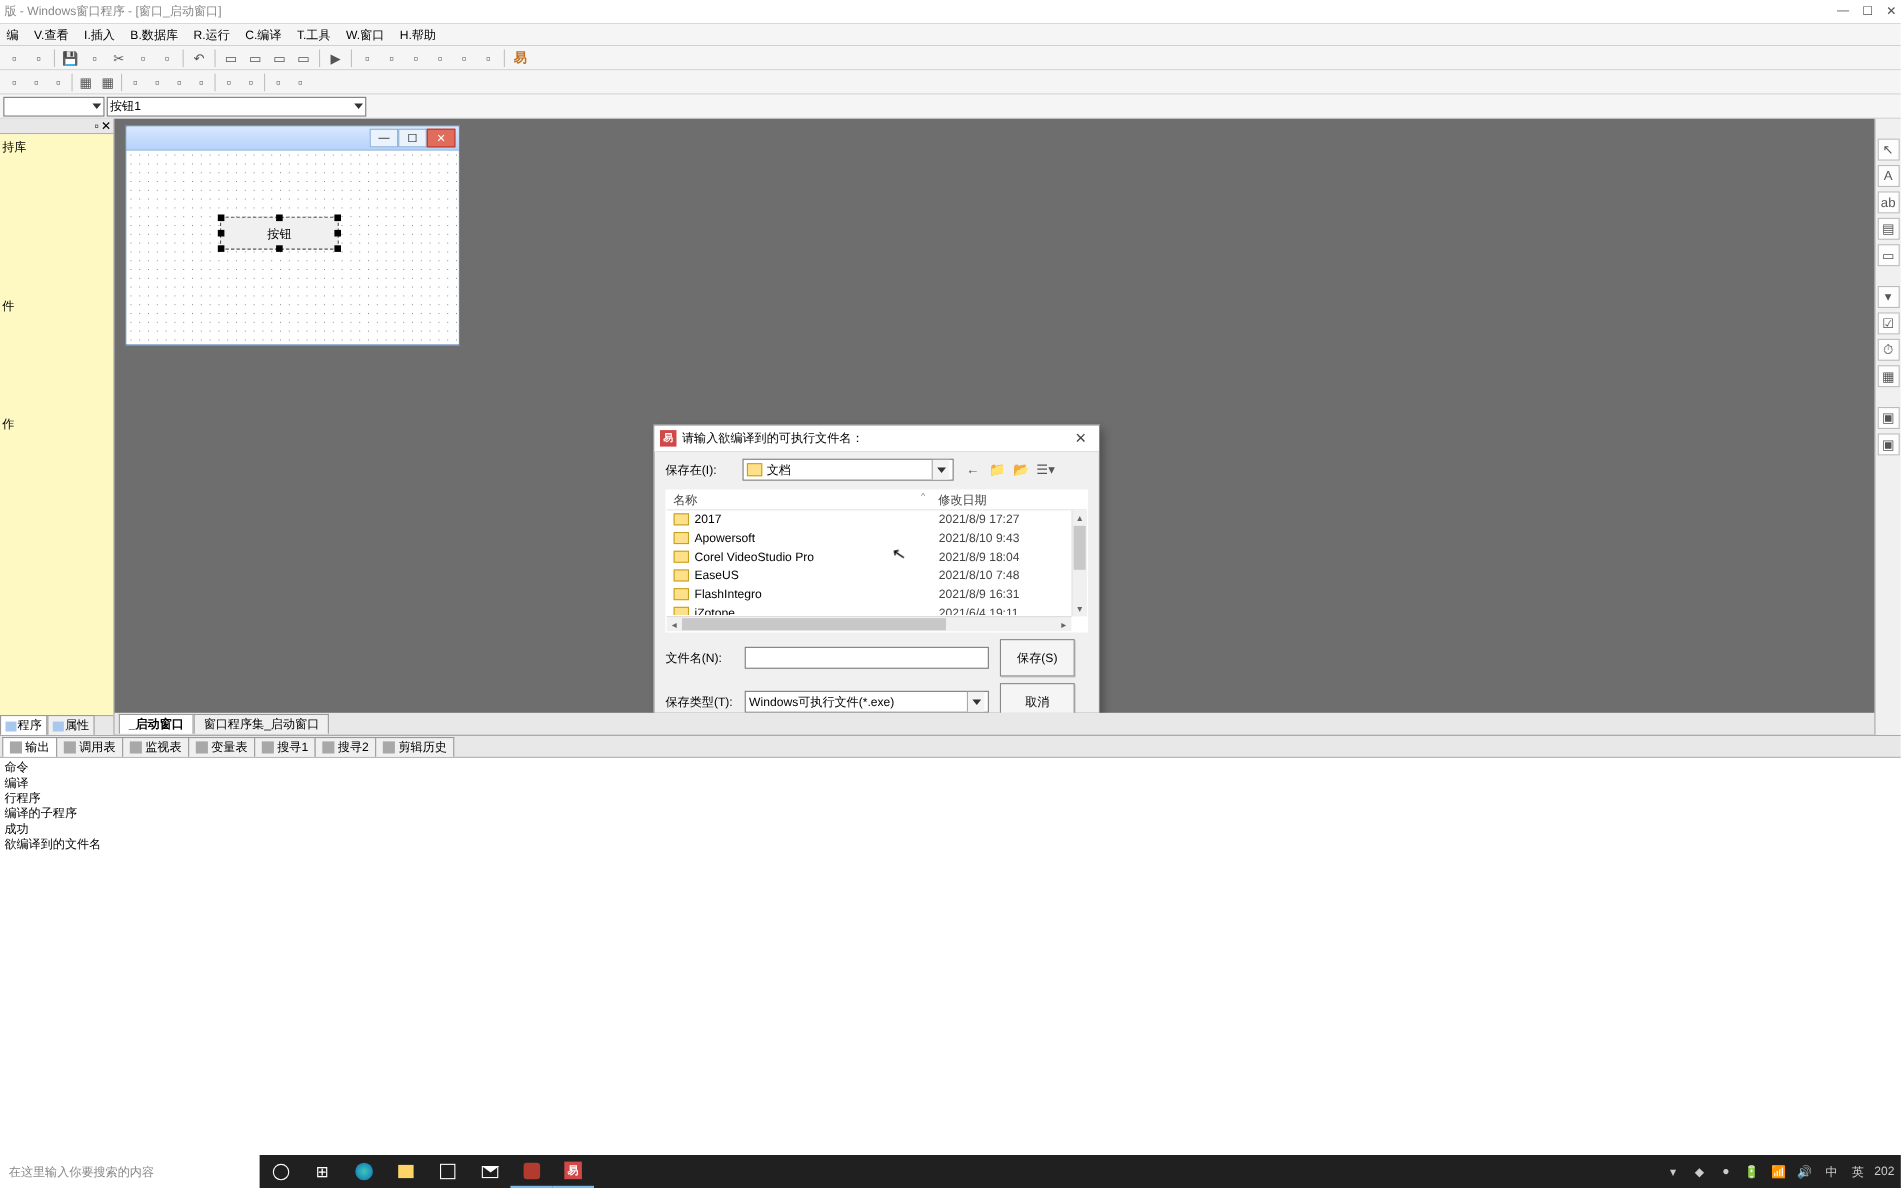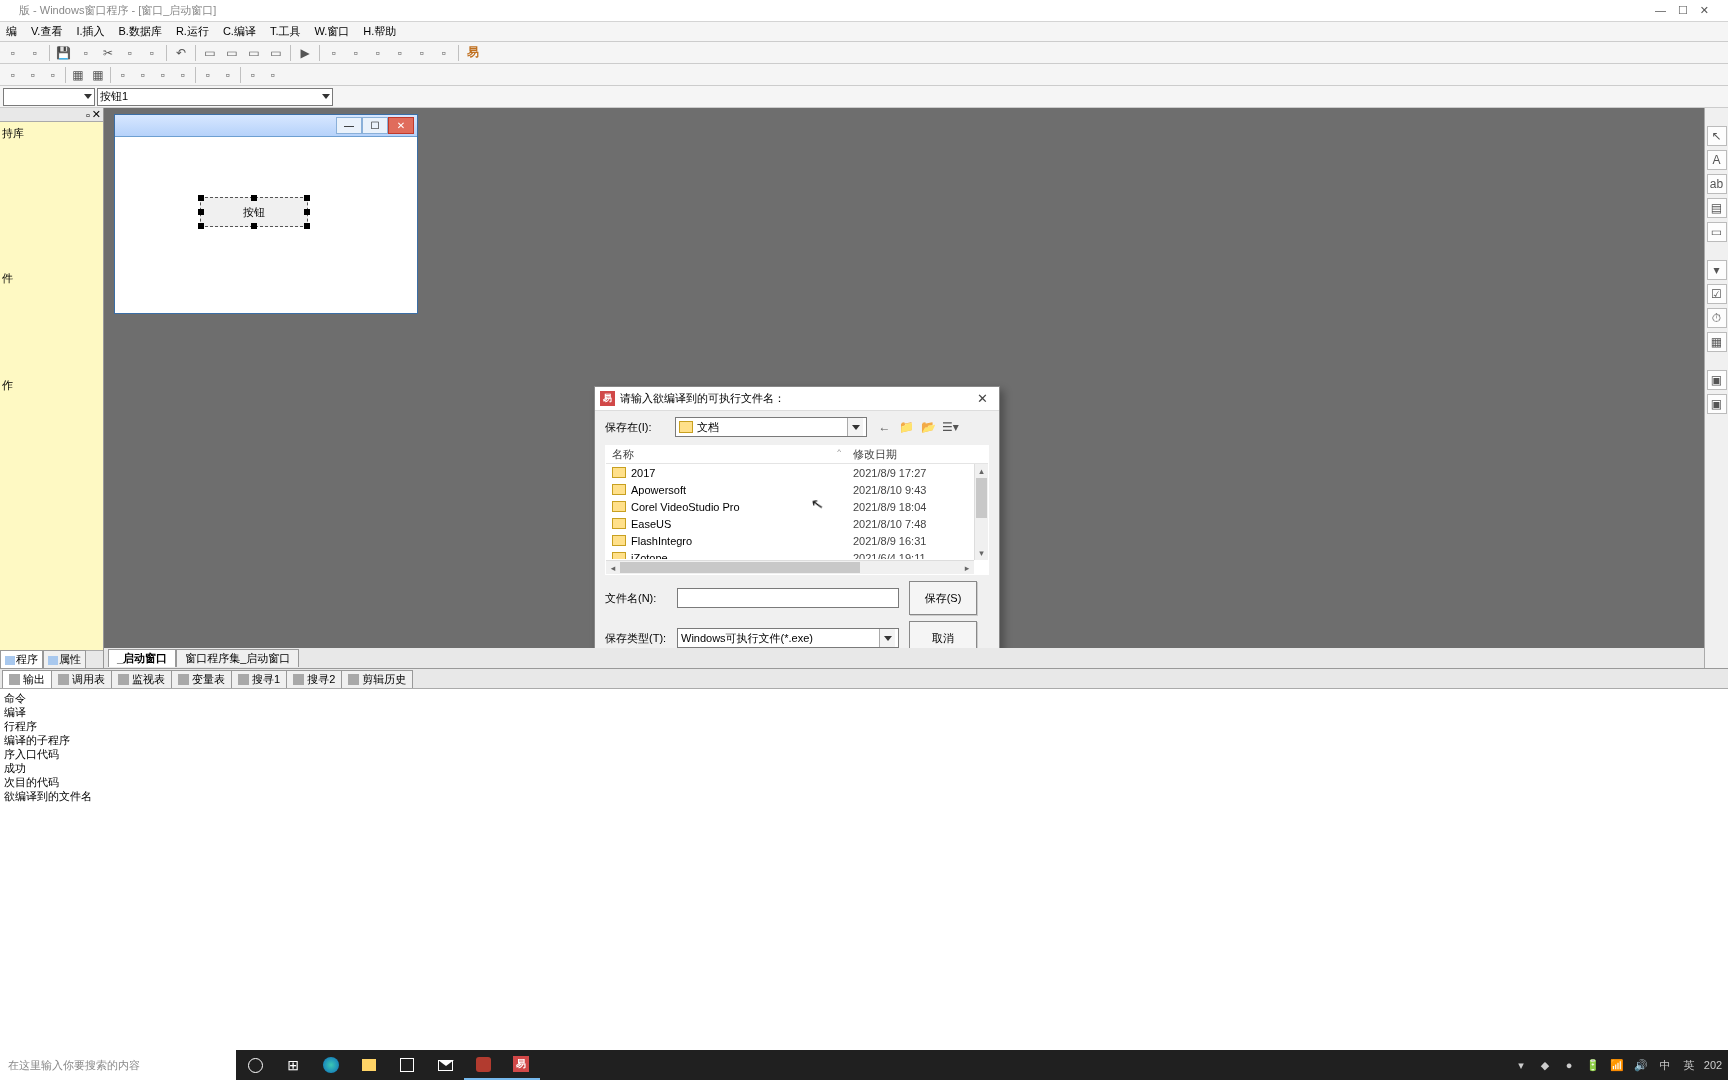--- a/index.html
+++ b/index.html
@@ -1,19 +1,19 @@
 <!DOCTYPE html>
 <html><head>
 <meta charset="utf-8">
 <style>
 *{box-sizing:border-box;margin:0;padding:0;font-family:"Microsoft YaHei","SimSun",Tahoma,Arial,sans-serif;font-size:11px;user-select:none}
 html,body{width:1728px;height:1080px;overflow:hidden;background:#fff}
 
 
-.titlebar{height:22px;background:#fff;border-bottom:1px solid #d4d4d4;display:flex;align-items:center;padding:0 19px;color:#888}
+.titlebar{height:22px;background:#fff;border-bottom:1px solid #d4d4d4;display:flex;align-items:center;padding:0 4px;color:#888}
 .titlebar .sysmenu{display:flex;gap:12px;margin-left:auto;color:#555;font-size:14px}
 .titlebar .sysmenu span{cursor:pointer}
 
 
 .menubar{height:20px;background:#f5f5f5;border-bottom:1px solid #ccc;display:flex;align-items:center;padding:0 2px;gap:6px}
 .menubar span{padding:1px 4px;cursor:pointer}
 
 
 .toolbar{height:22px;background:#f5f5f5;border-bottom:1px solid #ccc;display:flex;align-items:center;padding:0 3px;gap:2px}
 .tb-btn{width:20px;height:18px;border:1px solid transparent;display:flex;align-items:center;justify-content:center;cursor:pointer;color:#555;font-size:12px}
@@ -397,23 +397,21 @@
     <div class="ot">
         <span class="ico"></span>
         <span>剪辑历史</span>
       </div>
   </div>
   <div class="output-body">
     <div>命令</div>
     <div>编译</div>
     <div>行程序</div>
     <div>编译的子程序</div>
-    <div>序入口代码</div>
     <div>成功</div>
-    <div>次目的代码</div>
     <div>欲编译到的文件名</div>
   </div>
 </div>
 
 <div class="taskbar">
   <div class="search">
       <span>在这里输入你要搜索的内容</span>
     </div>
   <div class="task-btn">
       <div class="circ"></div>

